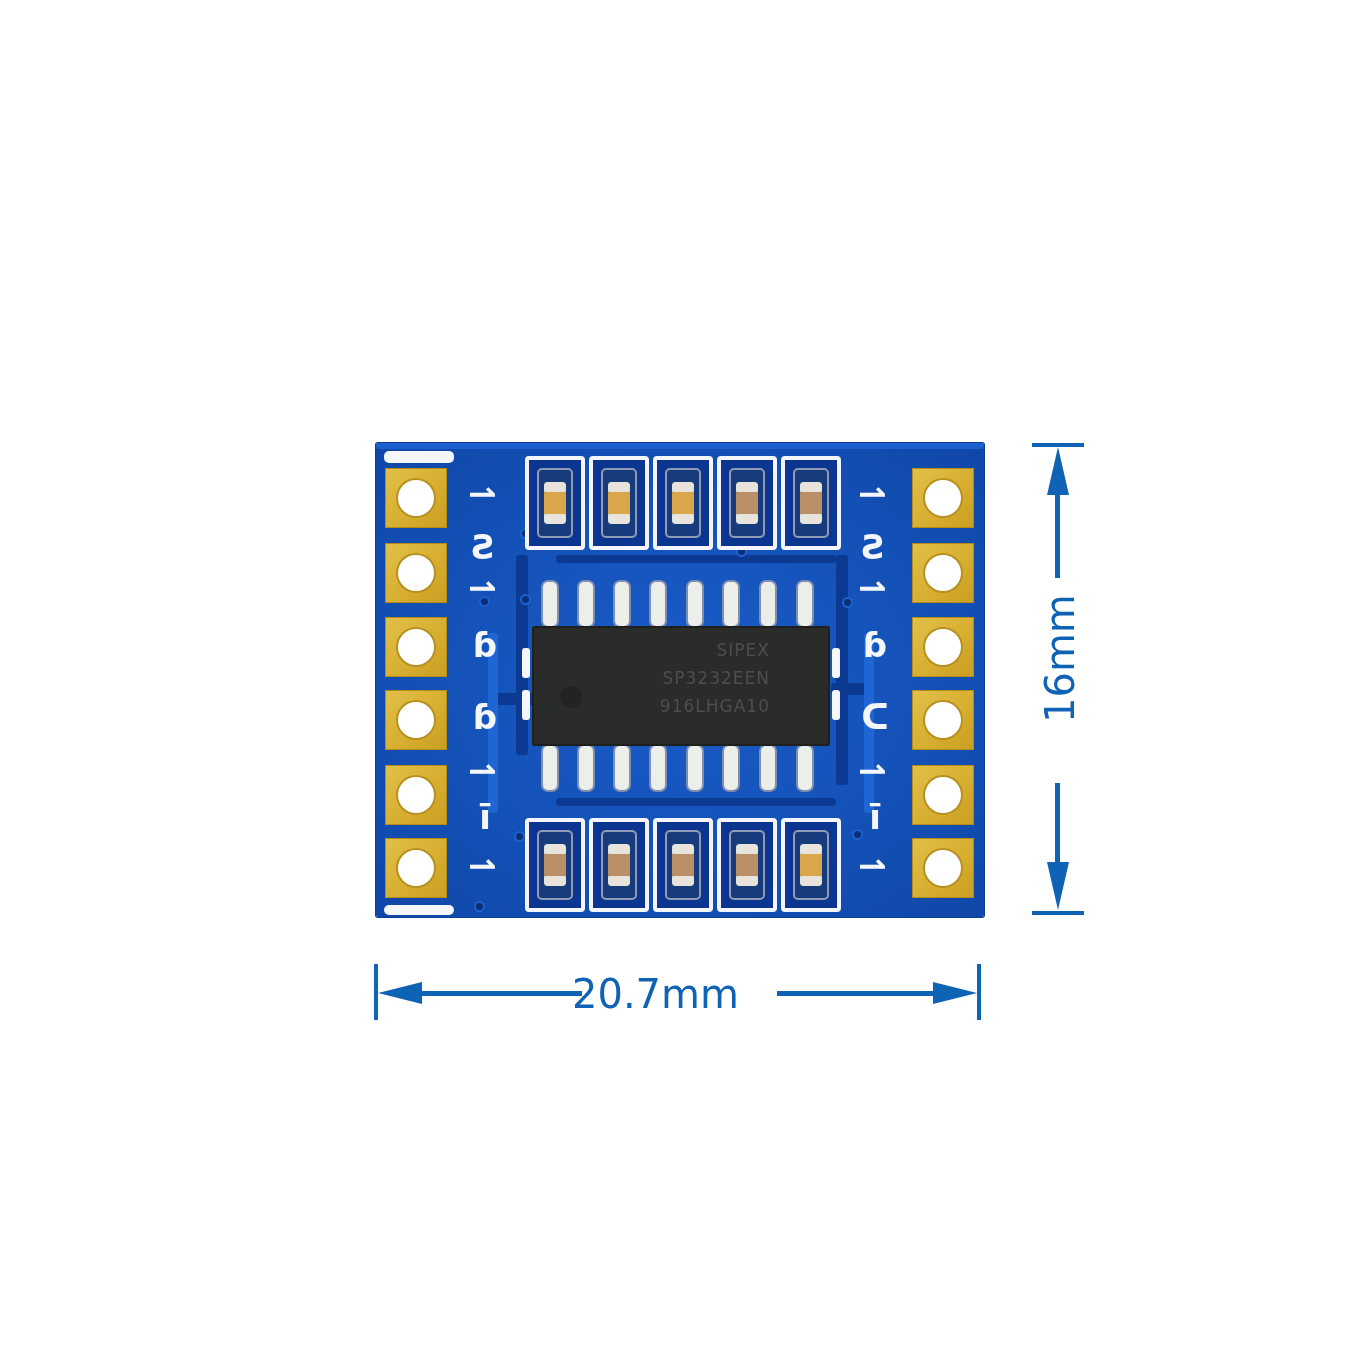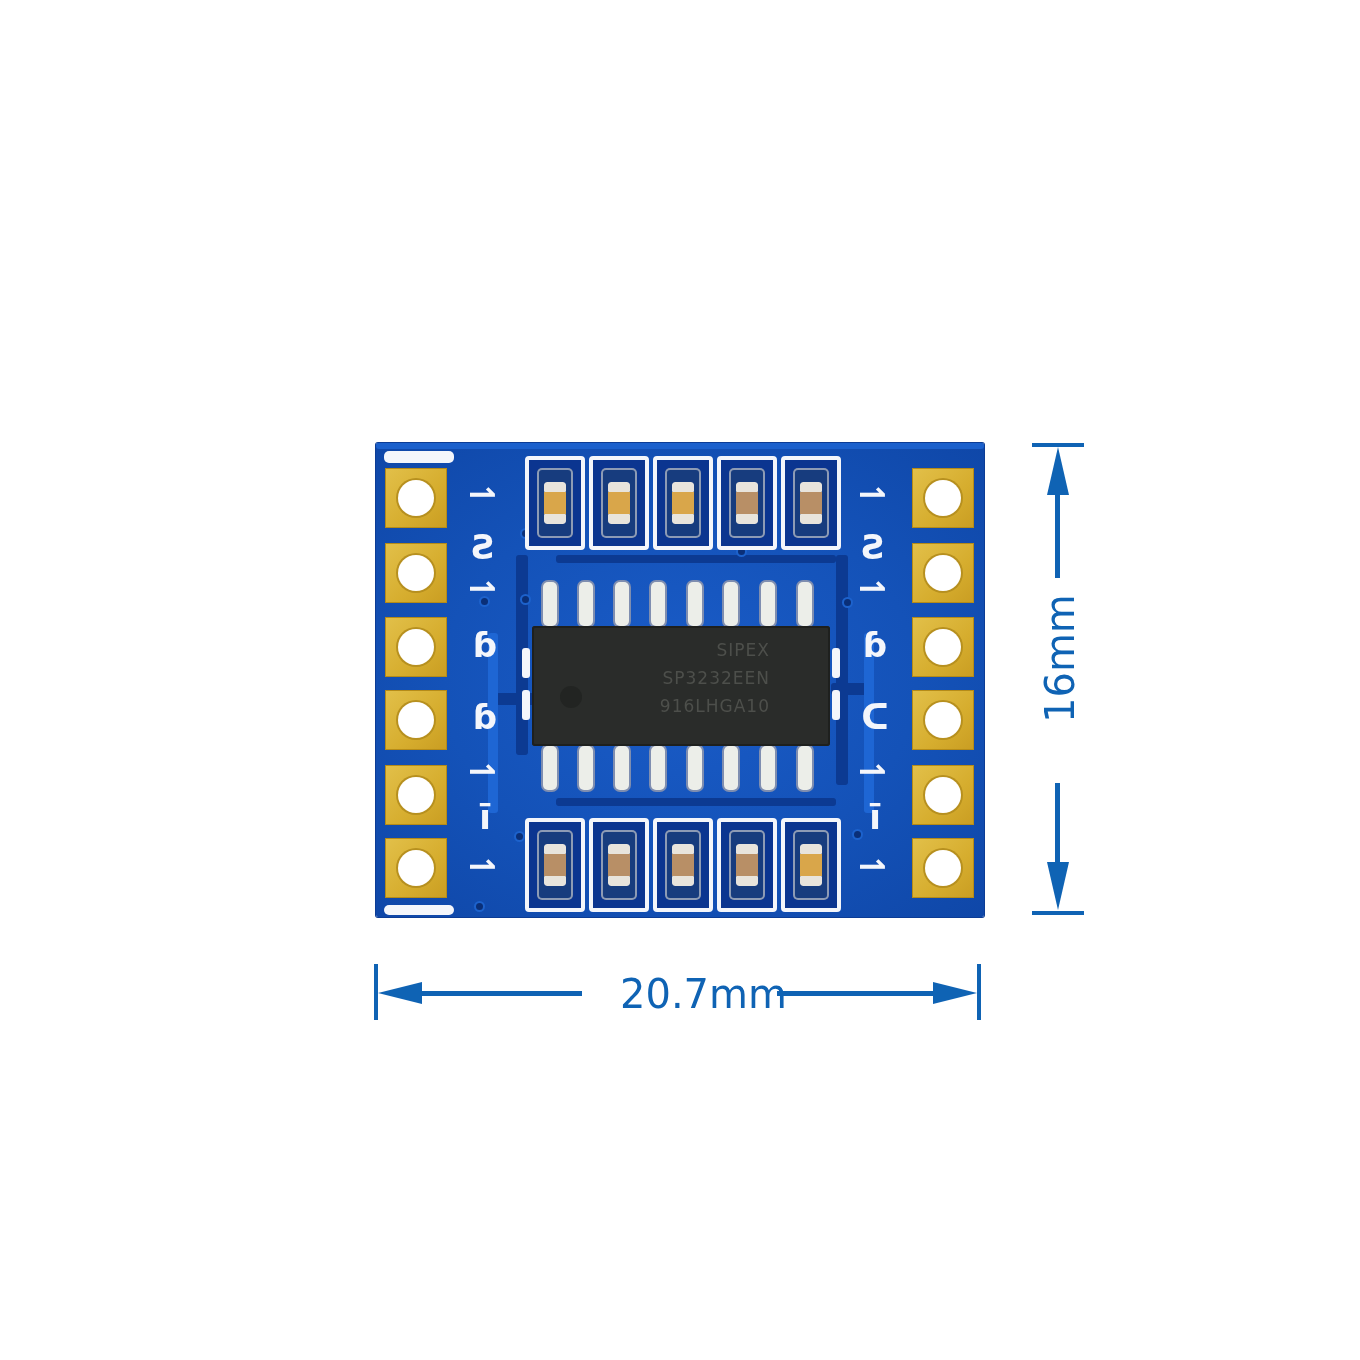--- a/index.html
+++ b/index.html
@@ -296,21 +296,21 @@
   <div class="ic-dot"></div>
   <div class="ic-text" style="top:14px;">SIPEX</div>
   <div class="ic-text" style="top:42px;">SP3232EEN</div>
   <div class="ic-text" style="top:70px;">916LHGA10</div>
 </div>
 
 <div class="dim-line" style="left:374px;top:964px;width:4px;height:56px;"></div>
 <div class="dim-line" style="left:977px;top:964px;width:4px;height:56px;"></div>
 <div class="arrow-l" style="left:378px;top:982px;"></div>
 <div class="dim-line" style="left:420px;top:991px;width:162px;height:5px;"></div>
-<div class="dim-text" style="left:620px;top:974px;">20.7mm</div>
+<div class="dim-text" style="left:572px;top:974px;">20.7mm</div>
 <div class="dim-line" style="left:777px;top:991px;width:160px;height:5px;"></div>
 <div class="arrow-r" style="left:933px;top:982px;"></div>
 
 <div class="dim-line" style="left:1032px;top:443px;width:52px;height:4px;"></div>
 <div class="dim-line" style="left:1032px;top:911px;width:52px;height:4px;"></div>
 <div class="arrow-u" style="left:1047px;top:447px;"></div>
 <div class="dim-line" style="left:1055px;top:494px;width:5px;height:84px;"></div>
 <div class="dim-text" style="left:1015px;top:658px;transform:rotate(-90deg);transform-origin:center;width:90px;text-align:center;">16mm</div>
 <div class="dim-line" style="left:1055px;top:783px;width:5px;height:82px;"></div>
 <div class="arrow-d" style="left:1047px;top:862px;"></div>

